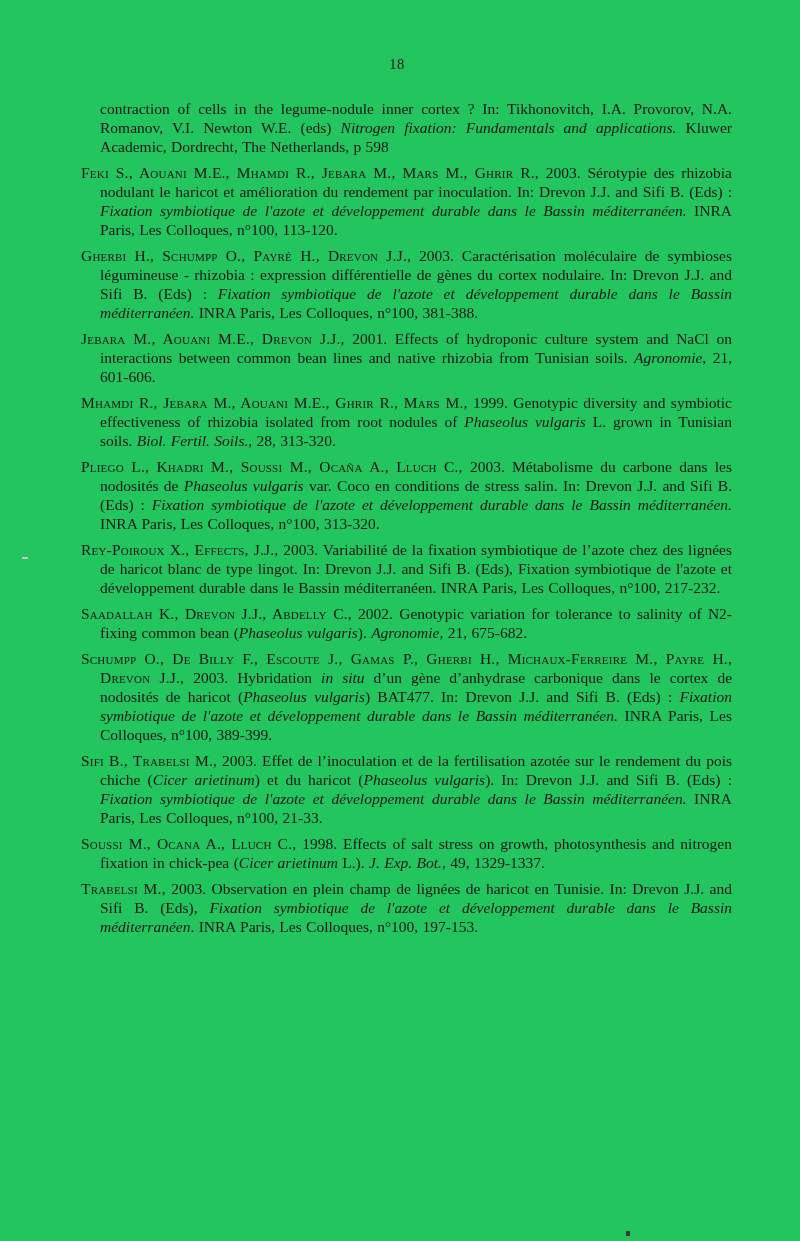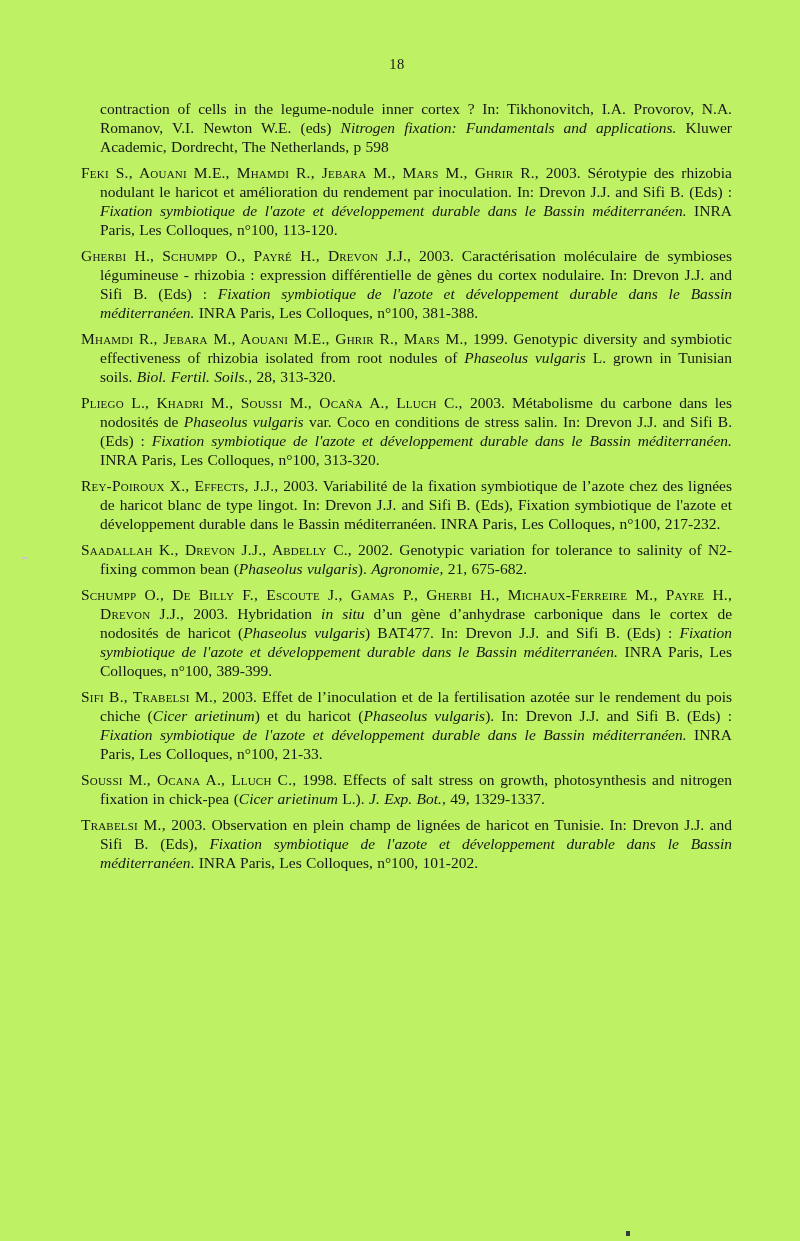--- a/index.html
+++ b/index.html
@@ -4,21 +4,21 @@
 <style>
   html, body {
     margin: 0;
     padding: 0;
     background: #ffffff;
   }
   .page {
     position: relative;
     width: 800px;
     height: 1241px;
-    background: #bef264;
+    background: #22c55e;
     font-family: "Liberation Serif", serif;
     color: #161616;
     overflow: hidden;
   }
   .page-number {
     position: absolute;
     top: 56px;
     left: 0;
     right: 6px;
     text-align: center;
@@ -66,25 +66,26 @@
 </head>
 <body>
 
 <div class="page">
   <div class="page-number">18</div>
 
   <div class="content">
       <p class="ref cont"><span class="plain">contraction of cells in the legume-nodule inner cortex ? In: Tikhonovitch, I.A. Provorov, N.A. Romanov, V.I. Newton W.E. (eds) </span><span class="italic">Nitrogen fixation: Fundamentals and applications.</span><span class="plain"> Kluwer Academic, Dordrecht, The Netherlands, p 598</span></p>
       <p class="ref"><span class="smallcaps">Feki S., Aouani M.E., Mhamdi R., Jebara M., Mars M., Ghrir R.,</span><span class="plain"> 2003. Sérotypie des rhizobia nodulant le haricot et amélioration du rendement par inoculation. In: Drevon J.J. and Sifi B. (Eds) : </span><span class="italic">Fixation symbiotique de l'azote et développement durable dans le Bassin méditerranéen.</span><span class="plain"> INRA Paris, Les Colloques, n°100, 113-120.</span></p>
       <p class="ref"><span class="smallcaps">Gherbi H., Schumpp O., Payré H., Drevon J.J.,</span><span class="plain"> 2003. Caractérisation moléculaire de symbioses légumineuse - rhizobia : expression différentielle de gènes du cortex nodulaire. In: Drevon J.J. and Sifi B. (Eds) : </span><span class="italic">Fixation symbiotique de l'azote et développement durable dans le Bassin méditerranéen.</span><span class="plain"> INRA Paris, Les Colloques, n°100, 381-388.</span></p>
+      <p class="ref"><span class="smallcaps">Jebara M., Aouani M.E., Drevon J.J.,</span><span class="plain"> 2001. Effects of hydroponic culture system and NaCl on interactions between common bean lines and native rhizobia from Tunisian soils. </span><span class="italic">Agronomie,</span><span class="plain"> 21, 601-606.</span></p>
       <p class="ref"><span class="smallcaps">Mhamdi R., Jebara M., Aouani M.E., Ghrir R., Mars M.,</span><span class="plain"> 1999. Genotypic diversity and symbiotic effectiveness of rhizobia isolated from root nodules of </span><span class="italic">Phaseolus vulgaris</span><span class="plain"> L. grown in Tunisian soils. </span><span class="italic">Biol. Fertil. Soils.,</span><span class="plain"> 28, 313-320.</span></p>
       <p class="ref"><span class="smallcaps">Pliego L., Khadri M., Soussi M., Ocaña A., Lluch C.,</span><span class="plain"> 2003. Métabolisme du carbone dans les nodosités de </span><span class="italic">Phaseolus vulgaris</span><span class="plain"> var. Coco en conditions de stress salin. In: Drevon J.J. and Sifi B. (Eds) : </span><span class="italic">Fixation symbiotique de l'azote et développement durable dans le Bassin méditerranéen.</span><span class="plain"> INRA Paris, Les Colloques, n°100, 313-320.</span></p>
       <p class="ref"><span class="smallcaps">Rey-Poiroux X., Effects, J.J.,</span><span class="plain"> 2003. Variabilité de la fixation symbiotique de l’azote chez des lignées de haricot blanc de type lingot. In: Drevon J.J. and Sifi B. (Eds), Fixation symbiotique de l'azote et développement durable dans le Bassin méditerranéen. INRA Paris, Les Colloques, n°100, 217-232.</span></p>
       <p class="ref"><span class="smallcaps">Saadallah K., Drevon J.J., Abdelly C.,</span><span class="plain"> 2002. Genotypic variation for tolerance to salinity of N2-fixing common bean (</span><span class="italic">Phaseolus vulgaris</span><span class="plain">). </span><span class="italic">Agronomie,</span><span class="plain"> 21, 675-682.</span></p>
       <p class="ref"><span class="smallcaps">Schumpp O., De Billy F., Escoute J., Gamas P., Gherbi H., Michaux-Ferreire M., Payre H., Drevon J.J.,</span><span class="plain"> 2003. Hybridation </span><span class="italic">in situ</span><span class="plain"> d’un gène d’anhydrase carbonique dans le cortex de nodosités de haricot (</span><span class="italic">Phaseolus vulgaris</span><span class="plain">) BAT477. In: Drevon J.J. and Sifi B. (Eds) : </span><span class="italic">Fixation symbiotique de l'azote et développement durable dans le Bassin méditerranéen.</span><span class="plain"> INRA Paris, Les Colloques, n°100, 389-399.</span></p>
       <p class="ref"><span class="smallcaps">Sifi B., Trabelsi M.,</span><span class="plain"> 2003. Effet de l’inoculation et de la fertilisation azotée sur le rendement du pois chiche (</span><span class="italic">Cicer arietinum</span><span class="plain">) et du haricot (</span><span class="italic">Phaseolus vulgaris</span><span class="plain">). In: Drevon J.J. and Sifi B. (Eds) : </span><span class="italic">Fixation symbiotique de l'azote et développement durable dans le Bassin méditerranéen.</span><span class="plain"> INRA Paris, Les Colloques, n°100, 21-33.</span></p>
       <p class="ref"><span class="smallcaps">Soussi M., Ocana A., Lluch C.,</span><span class="plain"> 1998. Effects of salt stress on growth, photosynthesis and nitrogen fixation in chick-pea (</span><span class="italic">Cicer arietinum</span><span class="plain"> L.). </span><span class="italic">J. Exp. Bot.,</span><span class="plain"> 49, 1329-1337.</span></p>
-      <p class="ref"><span class="smallcaps">Trabelsi M.,</span><span class="plain"> 2003. Observation en plein champ de lignées de haricot en Tunisie. In: Drevon J.J. and Sifi B. (Eds), </span><span class="italic">Fixation symbiotique de l'azote et développement durable dans le Bassin méditerranéen</span><span class="plain">. INRA Paris, Les Colloques, n°100, 101-202.</span></p>
+      <p class="ref"><span class="smallcaps">Trabelsi M.,</span><span class="plain"> 2003. Observation en plein champ de lignées de haricot en Tunisie. In: Drevon J.J. and Sifi B. (Eds), </span><span class="italic">Fixation symbiotique de l'azote et développement durable dans le Bassin méditerranéen</span><span class="plain">. INRA Paris, Les Colloques, n°100, 197-153.</span></p>
     </div>
 
   <div class="artifact-dash"></div>
   <div class="artifact-dot"></div>
 </div>
 
 </body></html>

